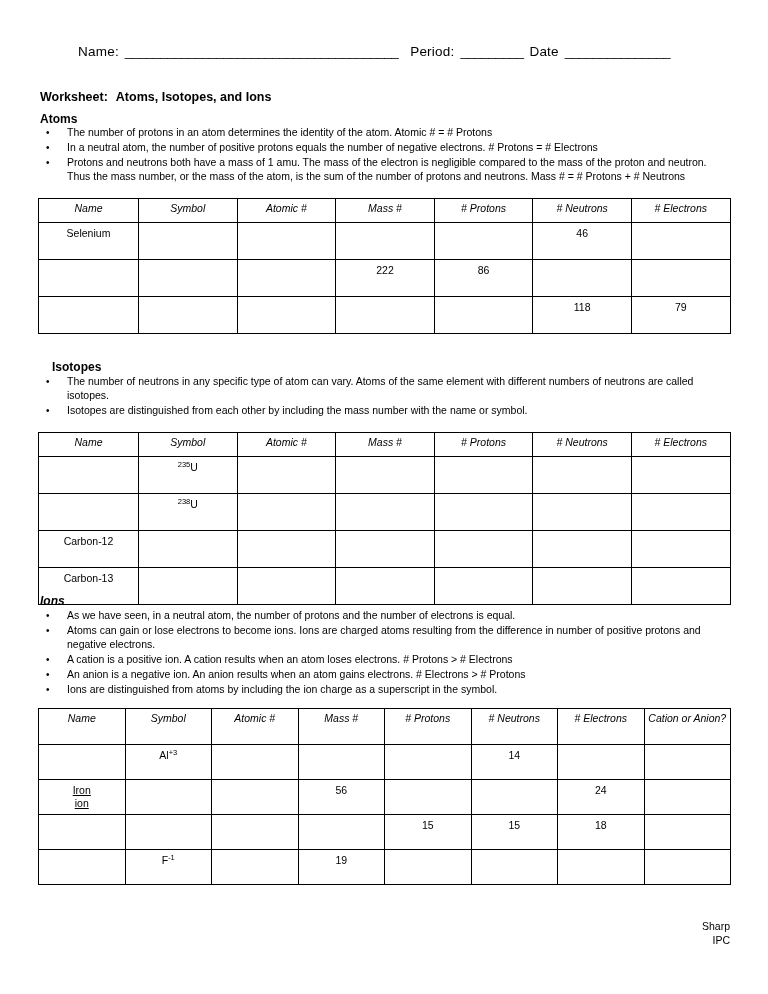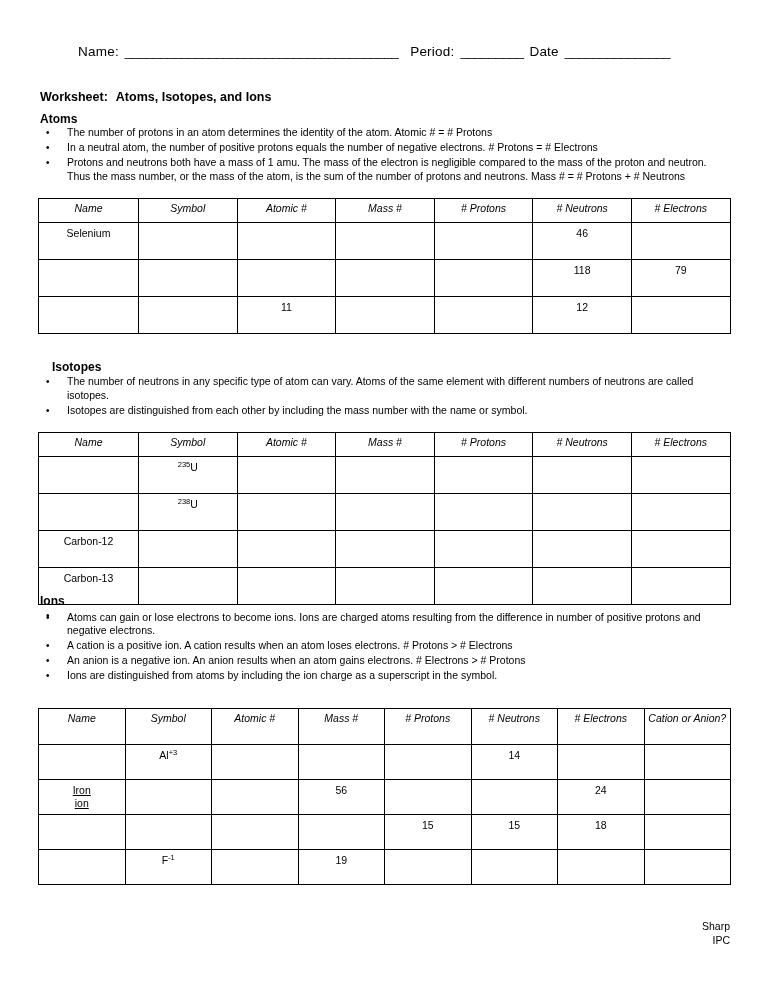--- a/index.html
+++ b/index.html
@@ -53,21 +53,21 @@
 
   
   .section-heading {
     position: absolute;
     left: 40px;
     font-size: 12px;
     font-weight: bold;
   }
   #heading-atoms   { top: 112px; }
   #heading-isotopes{ top: 360px; margin-left: 12px; }
-  #heading-ions    { top: 594px; }
+  #heading-ions    { top: 594px; font-style: italic; }
 
   
   .bullets {
     position: absolute;
     left: 40px;
     width: 692px;
     font-size: 10.5px;
     line-height: 13.6px;
     list-style: none;
     margin: 0;
@@ -193,33 +193,33 @@
         <td></td>
         <td></td>
         <td></td>
         <td>46</td>
         <td></td>
       </tr>
       <tr>
         <td></td>
         <td></td>
         <td></td>
+        <td>222</td>
+        <td>86</td>
+        <td></td>
+        <td></td>
+      </tr>
+      <tr>
+        <td></td>
+        <td></td>
+        <td></td>
         <td></td>
         <td></td>
         <td>118</td>
         <td>79</td>
-      </tr>
-      <tr>
-        <td></td>
-        <td></td>
-        <td>11</td>
-        <td></td>
-        <td></td>
-        <td>12</td>
-        <td></td>
       </tr>
     </tbody>
   </table>
 
   <div class="section-heading" id="heading-isotopes">Isotopes</div>
   <ul class="bullets" id="bullets-isotopes">
     <li><span class="bullet-dot">•</span><span>The number of neutrons in any specific type of atom can vary.   Atoms of the same element with different numbers of neutrons are called isotopes.</span></li>
     <li><span class="bullet-dot">•</span><span>Isotopes are distinguished from each other by including the mass number with the name or symbol.</span></li>
   </ul>
 
@@ -279,21 +279,21 @@
         <td></td>
         <td></td>
         <td></td>
         <td></td>
       </tr>
     </tbody>
   </table>
 
   <div class="section-heading" id="heading-ions">Ions</div>
   <ul class="bullets" id="bullets-ions">
-    <li><span class="bullet-dot">•</span></li>
+    <li><span class="bullet-dot">•</span><span>As we have seen, in a neutral atom, the number of protons and the number of electrons is equal.</span></li>
     <li><span class="bullet-dot">•</span><span>Atoms can gain or lose electrons to become ions.  Ions are charged atoms resulting from the difference in number of positive protons and negative electrons.</span></li>
     <li><span class="bullet-dot">•</span><span>A cation is a positive ion.  A cation results when an atom loses electrons.  # Protons &gt; # Electrons</span></li>
     <li><span class="bullet-dot">•</span><span>An anion is a negative ion.  An anion results when an atom gains electrons.  # Electrons &gt; # Protons</span></li>
     <li><span class="bullet-dot">•</span><span>Ions are distinguished from atoms by including the ion charge as a superscript in the symbol.</span></li>
   </ul>
 
   <table class="wsheet" id="table-ions">
     <colgroup>
       <col class="c-any">
         <col class="c-any">

